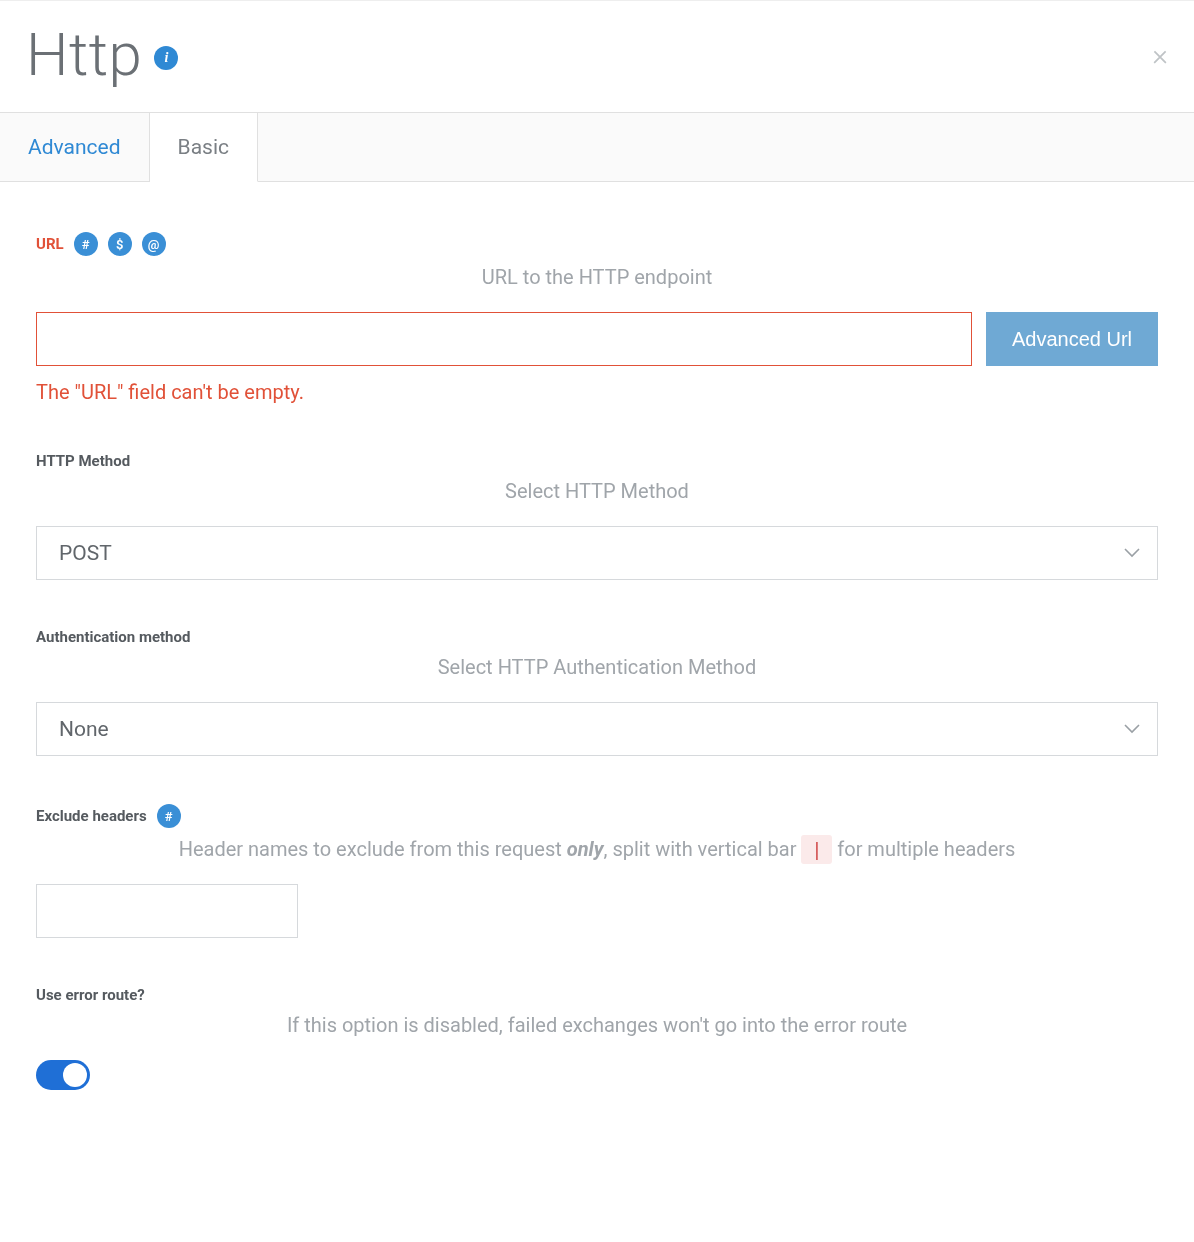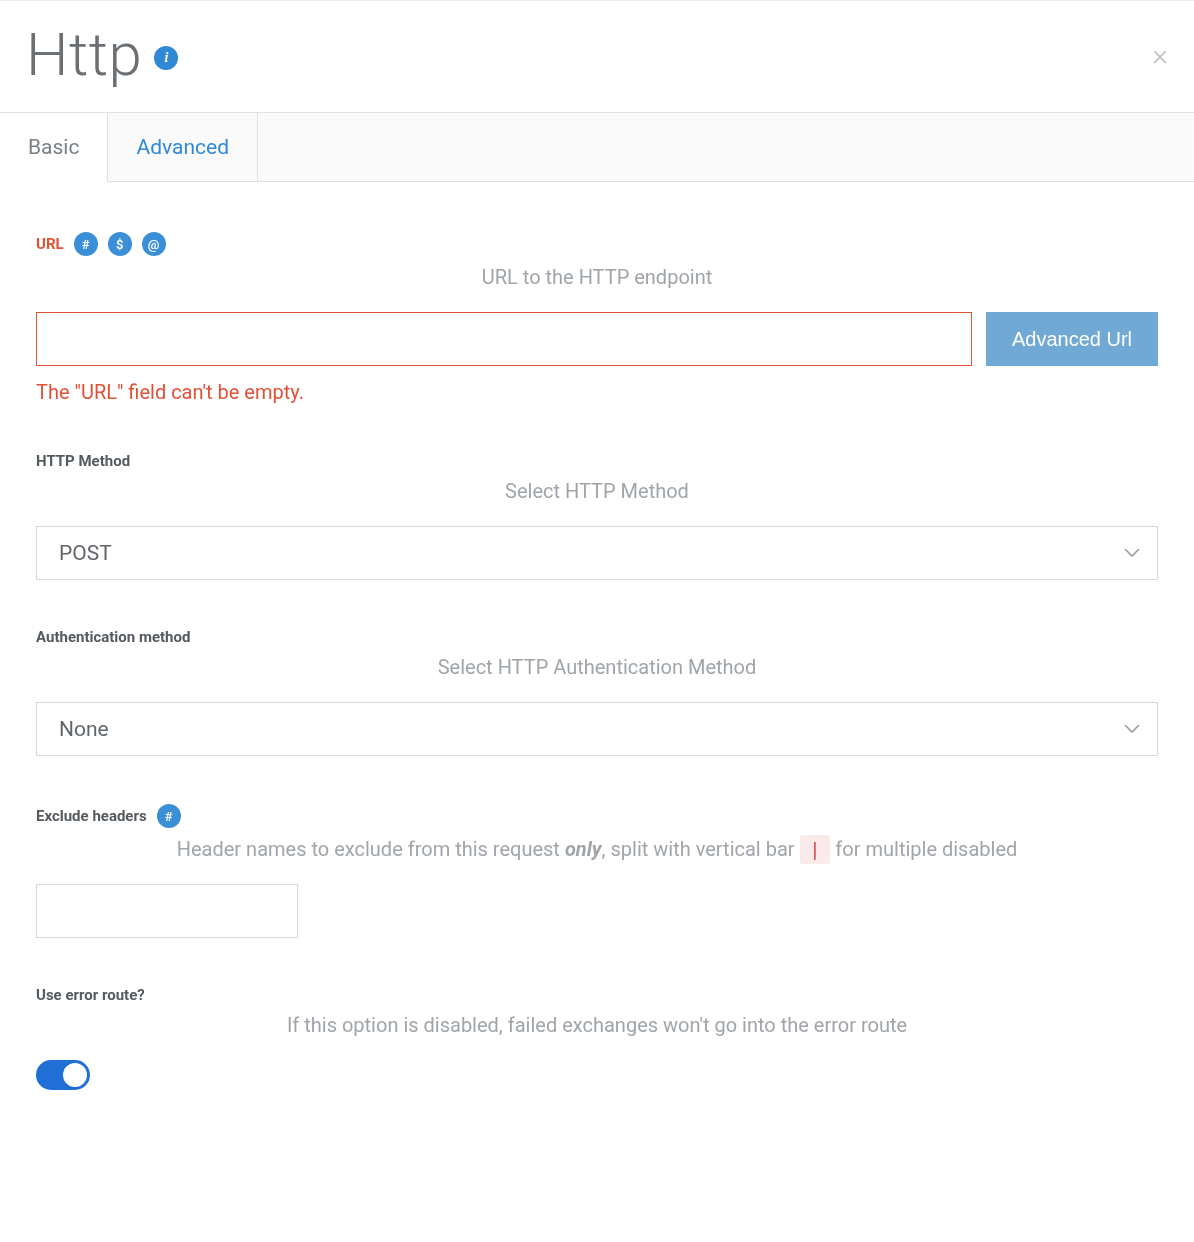--- a/index.html
+++ b/index.html
@@ -208,22 +208,22 @@
 
   <div class="header">
     <div class="header-left">
       <span class="title">Http</span>
       <span class="info-circle">i</span>
     </div>
     <span class="close-x">×</span>
   </div>
 
   <div class="tabs">
+    <div class="tab">Advanced</div>
     <div class="tab active">Basic</div>
-    <div class="tab">Advanced</div>
   </div>
 
   <div class="content">
 
     <div class="field-block">
       <div class="label-row">
         <span class="field-label error">URL</span>
         <span class="badge">#</span>
         <span class="badge">$</span>
         <span class="badge">@</span>
@@ -269,21 +269,21 @@
         </span>
       </div>
     </div>
 
     <div class="field-block">
       <div class="label-row">
         <span class="field-label">Exclude headers</span>
         <span class="badge">#</span>
       </div>
       <div class="field-desc">
-        <span>Header names to exclude from this request </span><strong class="dark">only</strong><span>, split with vertical bar </span><span class="pipe-box">|</span><span> for multiple disabled</span>
+        <span>Header names to exclude from this request </span><strong class="dark">only</strong><span>, split with vertical bar </span><span class="pipe-box">|</span><span> for multiple headers</span>
       </div>
       <input type="text" class="text-input" value="" style="">
     </div>
 
     <div class="field-block" style="margin-bottom:10px;">
       <div class="label-row">
         <span class="field-label">Use error route?</span>
       </div>
       <div class="field-desc">If this option is disabled, failed exchanges won't go into the error route</div>
       <div class="toggle">

